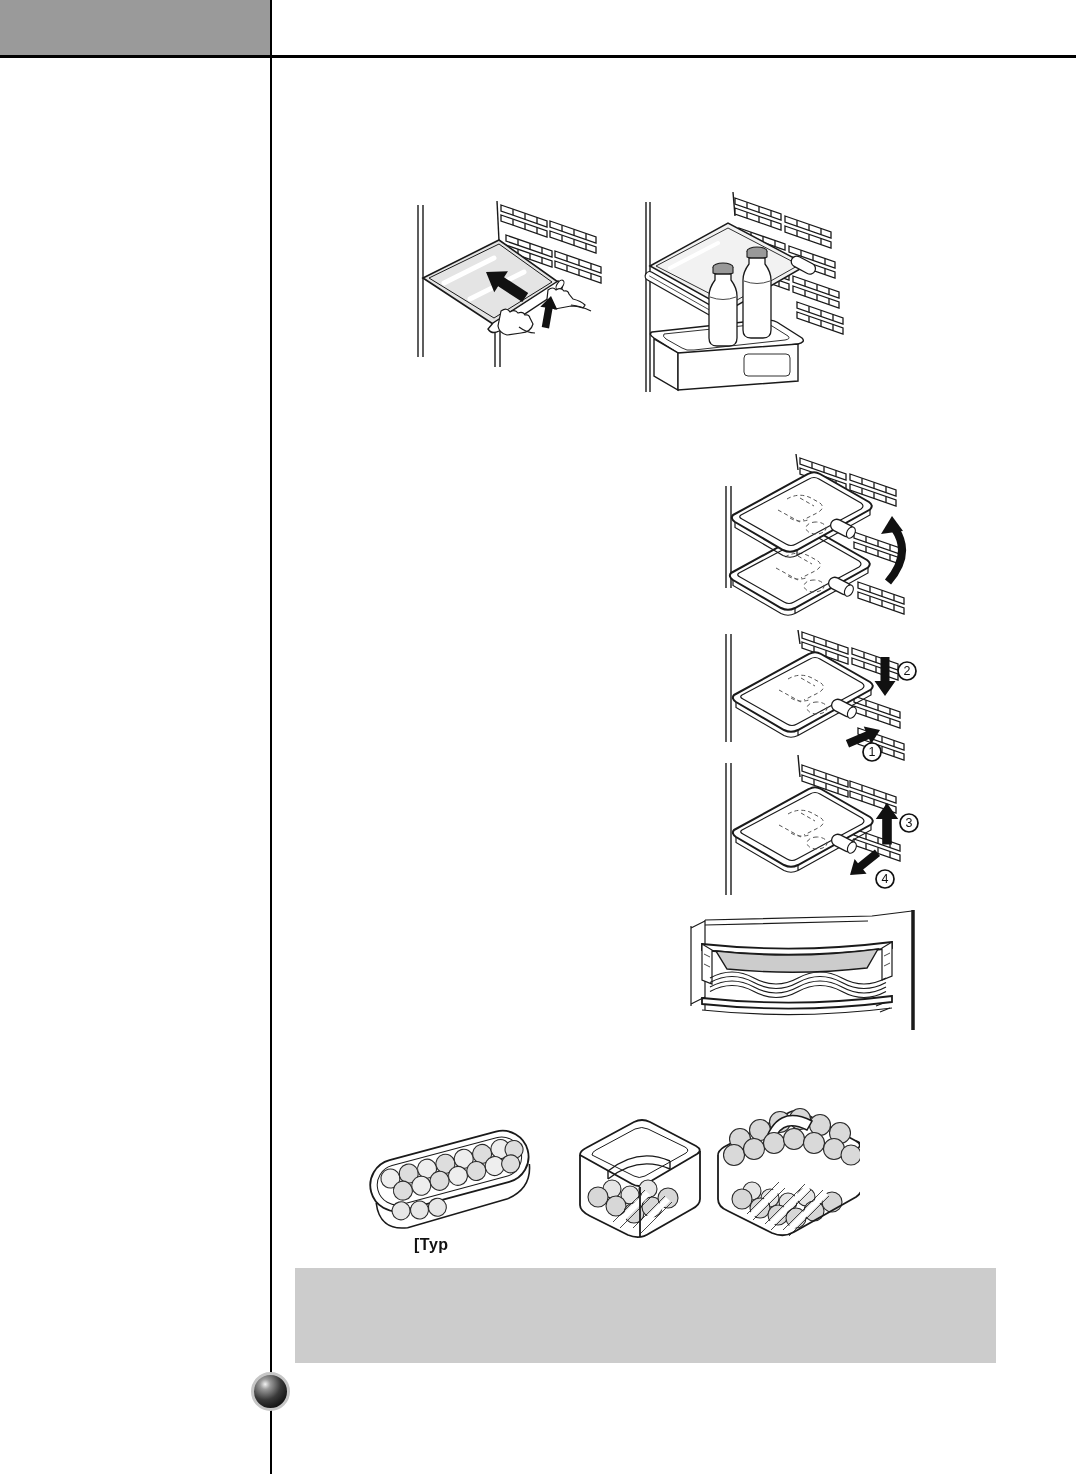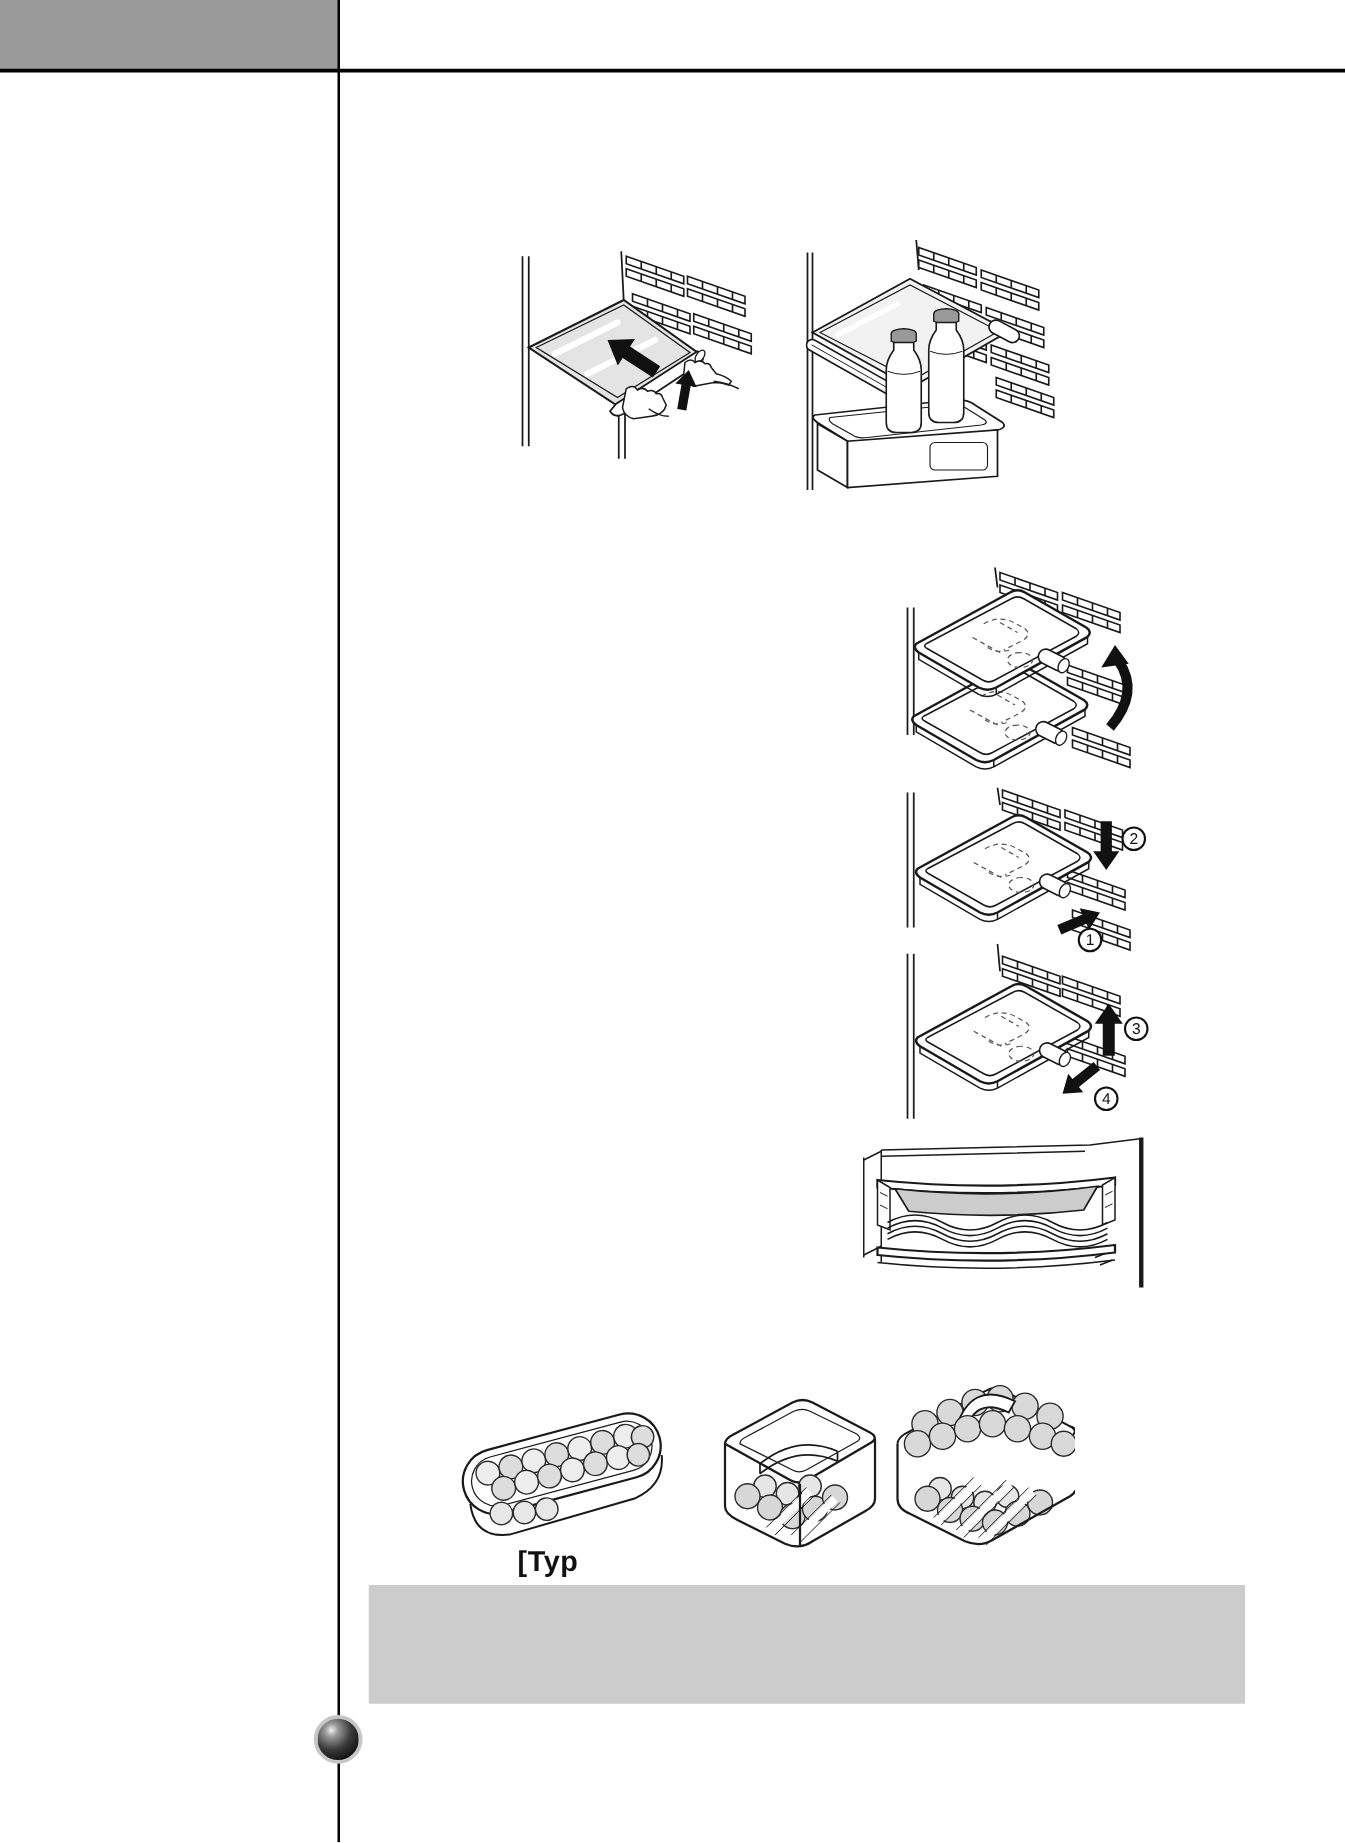--- a/index.html
+++ b/index.html
@@ -2,21 +2,21 @@
 <html><head>
 <meta charset="utf-8">
 <style>
   html,body{margin:0;padding:0;background:#ffffff;}
   .page{position:relative;width:1076px;height:1474px;background:#ffffff;overflow:hidden;
         font-family:"Liberation Sans",sans-serif;}
   .header-bar{position:absolute;left:0;top:0;width:271px;height:56px;background:#9a9a9a;}
   .top-rule{position:absolute;left:0;top:55px;width:1076px;height:3px;background:#000;}
   .v-rule{position:absolute;left:270px;top:0;width:2px;height:1474px;background:#000;}
   .fig{position:absolute;}
-  .caption{position:absolute;left:414px;top:1236px;font-size:23px;font-weight:bold;color:#111;
+  .caption{position:absolute;left:414px;top:1236px;font-size:16px;font-weight:bold;color:#111;
            letter-spacing:.5px;text-align:right;}
   .note-box{position:absolute;left:295px;top:1268px;width:701px;height:95px;background:#cccccc;}
   .page-ball{position:absolute;left:251px;top:1372px;width:39px;height:39px;border-radius:50%;
              border:3px solid #c6c6c6;box-sizing:border-box;
              background:radial-gradient(circle at 34% 28%, #f2f2f2 0%, #9a9a9a 16%, #3a3a3a 48%, #0d0d0d 82%);}
   svg text{font-family:"Liberation Sans",sans-serif;}
 </style>
 </head>
 <body>
 

